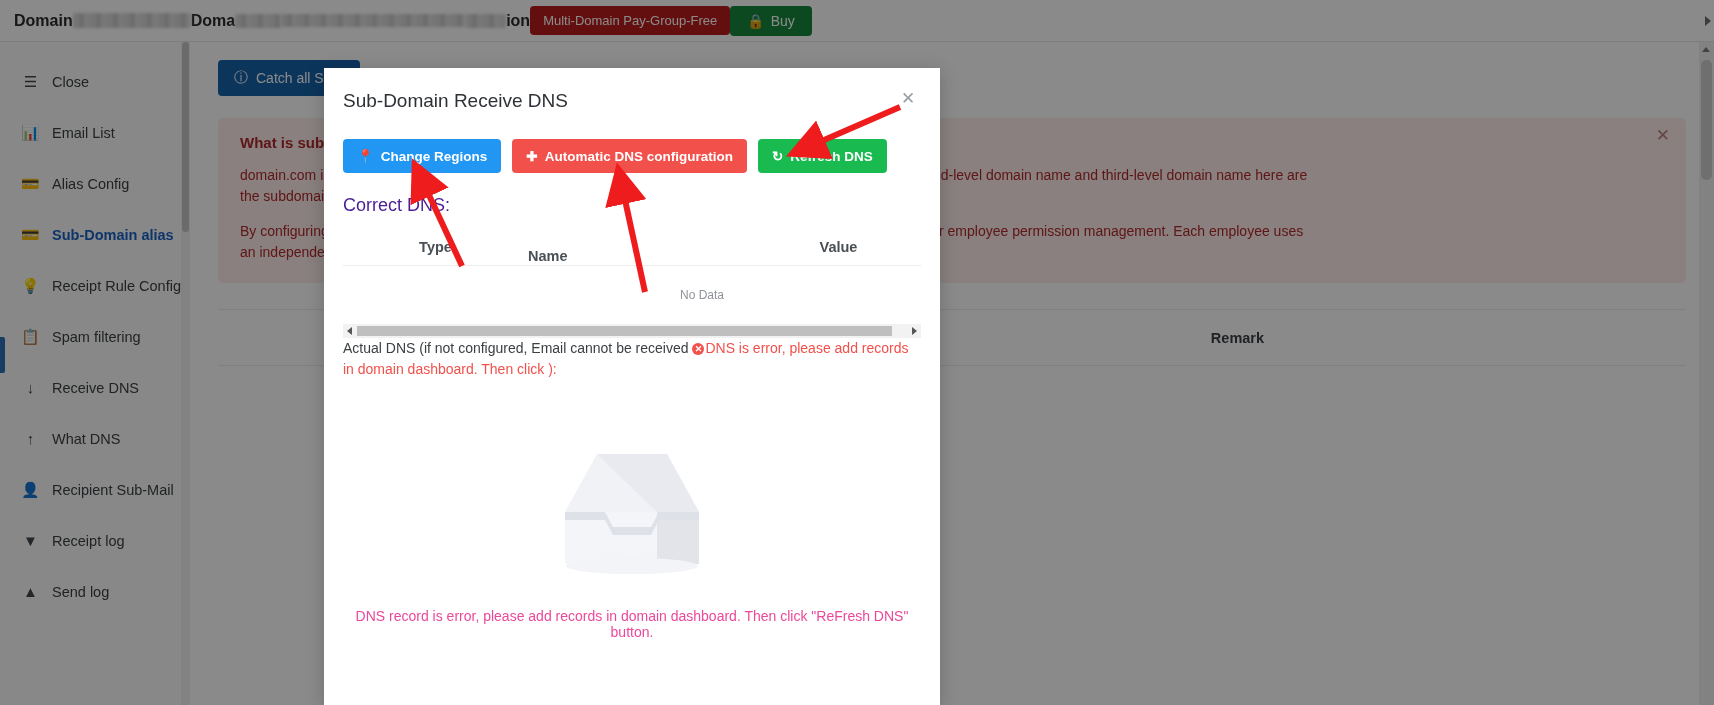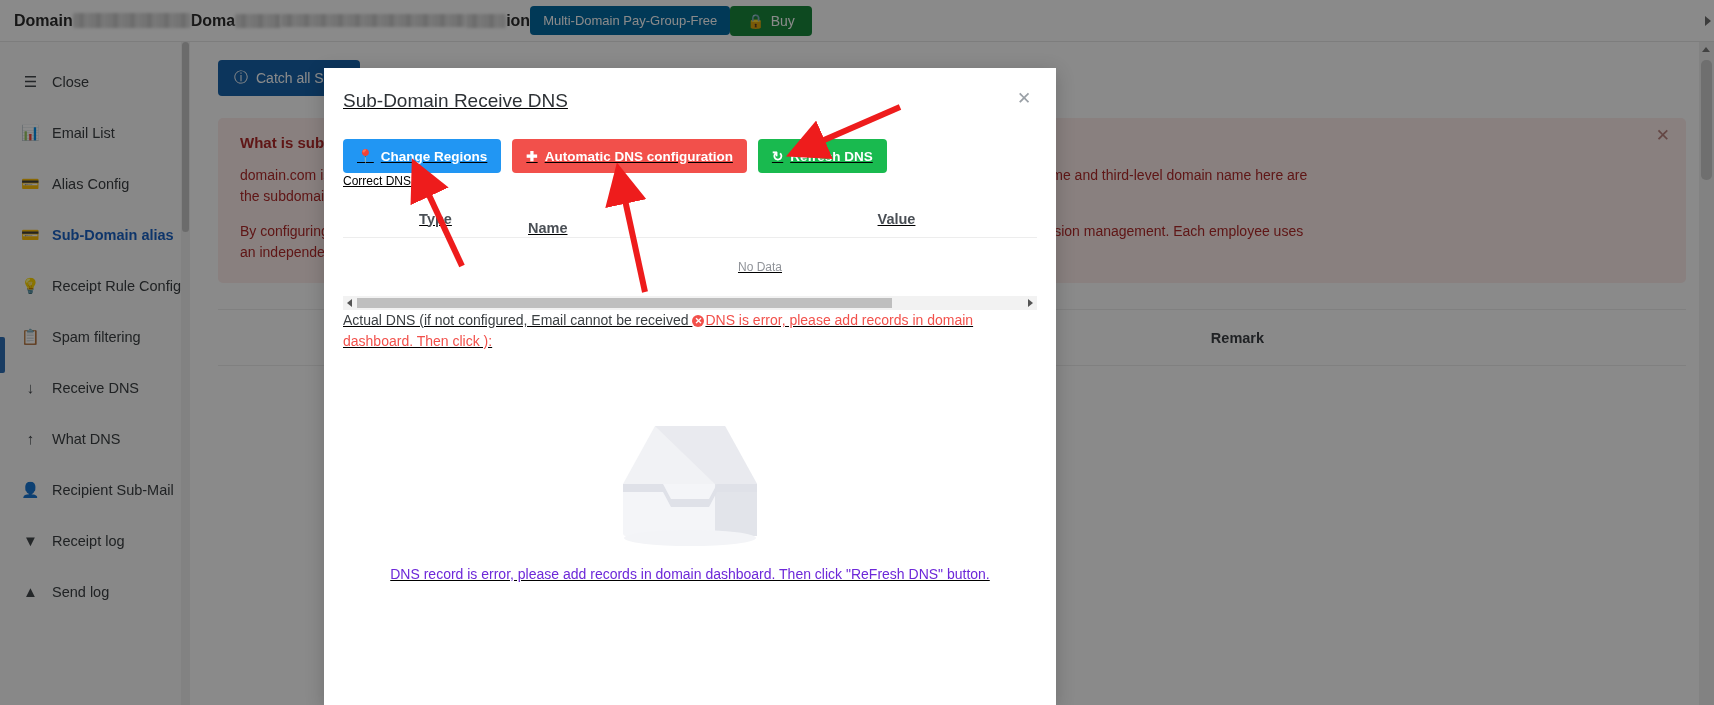--- a/index.html
+++ b/index.html
@@ -28,21 +28,21 @@
     display: inline-block; height: 15px; border-radius: 2px;
     background: repeating-linear-gradient(92deg,#d7d7d7 0 6px,#c9c9c9 6px 11px,#dedede 11px 17px);
     filter: blur(1.6px);
     vertical-align: middle;
   }
   .redact.r1 { width: 118px; }
   .redact.r2 { width: 46px;  height: 14px; }
   .redact.r3 { width: 185px; height: 13px; }
   .redact.r4 { width: 40px;  height: 14px; }
   .pill-plan {
-    background: #0369a1; color: #ffffff; font-size: 13px;
+    background: #b91c1c; color: #ffffff; font-size: 13px;
     padding: 7px 13px; border-radius: 4px; white-space: nowrap;
   }
   .btn-buy {
     background: #18883c; color: #fff; font-size: 14px;
     padding: 7px 17px; border-radius: 4px;
     display: inline-flex; align-items: center; gap: 6px; white-space: nowrap;
   }
 
   
   .content { position: absolute; top: 42px; left: 0; right: 0; bottom: 0; display: flex; background: #fff; }
@@ -105,42 +105,41 @@
   .page-scroll .arrow-up { position:absolute; top:5px; left:3px; width:0;height:0;border-left:4px solid transparent;border-right:4px solid transparent;border-bottom:5px solid #7b7b7b;}
   .page-scroll .thumb { position:absolute; top:18px; left:2px; width:11px; height:120px; background:#cdcdcd; border-radius:5px;}
   .topbar-arrow { position:absolute; top:16px; right:3px; width:0;height:0;border-top:5px solid transparent;border-bottom:5px solid transparent;border-left:6px solid #6f6f6f; }
   .left-edge-tab { position:absolute; left:0; top:295px; width:5px; height:36px; background:#2f6fb5; border-radius:0 2px 2px 0; }
 
   
   .dim { position: absolute; inset: 0; background: rgba(0,0,0,0.46); }
 
   
   .modal {
-    position: absolute; left: 324px; top: 68px; width: 732px; height: 637px;
+    position: absolute; left: 324px; top: 68px; width: 616px; height: 637px;
     background: #ffffff; box-shadow: 0 4px 18px rgba(0,0,0,.2);
     padding: 0 19px;
-    text-decoration: underline;
   }
   .modal-head { position: relative; padding: 22px 0 0 0; }
   .modal-title { font-size: 19px; color: #2e3236; }
   .modal-x {
     position: absolute; top: 20px; right: 2px; width: 22px; height: 22px;
     color: #9aa0a6; font-size: 17px; line-height: 22px; text-align: center; cursor: pointer;
   }
   .btn-row { margin-top: 27px; display: flex; gap: 11px; }
   .mbtn {
     border: none; border-radius: 4px; color: #fff; font-size: 13.5px; font-weight: bold;
     padding: 9px 14px; display: inline-flex; align-items: center; gap: 7px;
     cursor: pointer; white-space: nowrap;
   }
   .mbtn.blue  { background: #2196f3; }
   .mbtn.red   { background: #f2504b; }
   .mbtn.green { background: #19ba4f; }
 
-  .correct-label { margin-top: 1px; font-size: 12px; color: #000000; }
+  .correct-label { margin-top: 22px; font-size: 18px; color: #4c1d95; }
 
   .dns-table { margin-top: 12px; }
   .dns-th {
     display: flex; height: 38px; align-items: center;
     font-size: 14.5px; font-weight: bold; color: #4a4f55;
     border-bottom: 1px solid #ededed;
   }
   .dns-th .ct { width: 185px; text-align: center; }
   .dns-th .cn { width: 228px; text-align: left; margin-top: 19px; }
   .dns-th .cv { flex: 1; text-align: center; }
@@ -161,21 +160,21 @@
     font-size: 14px; line-height: 21px; color: #3c4043;
   }
   .err-text { color: #f2504b; }
   .err-dot {
     display: inline-block; width: 12px; height: 12px; border-radius: 50%;
     background: #f2504b; color: #fff; font-size: 9px; line-height: 12px;
     text-align: center; vertical-align: 1px; margin-right: 1px; font-weight: bold;
   }
 
   .empty-wrap { margin-top: 44px; display: flex; flex-direction: column; align-items: center; }
-  .empty-caption { margin-top: 14px; font-size: 14px; color: #6d28d9; text-align: center; }
+  .empty-caption { margin-top: 28px; font-size: 14px; color: #ec4899; text-align: center; }
 
   
   .arrows { position: absolute; inset: 0; pointer-events: none; }
 </style>
 </head>
 <body>
 
 <div id="root">
 
   <div class="page">

